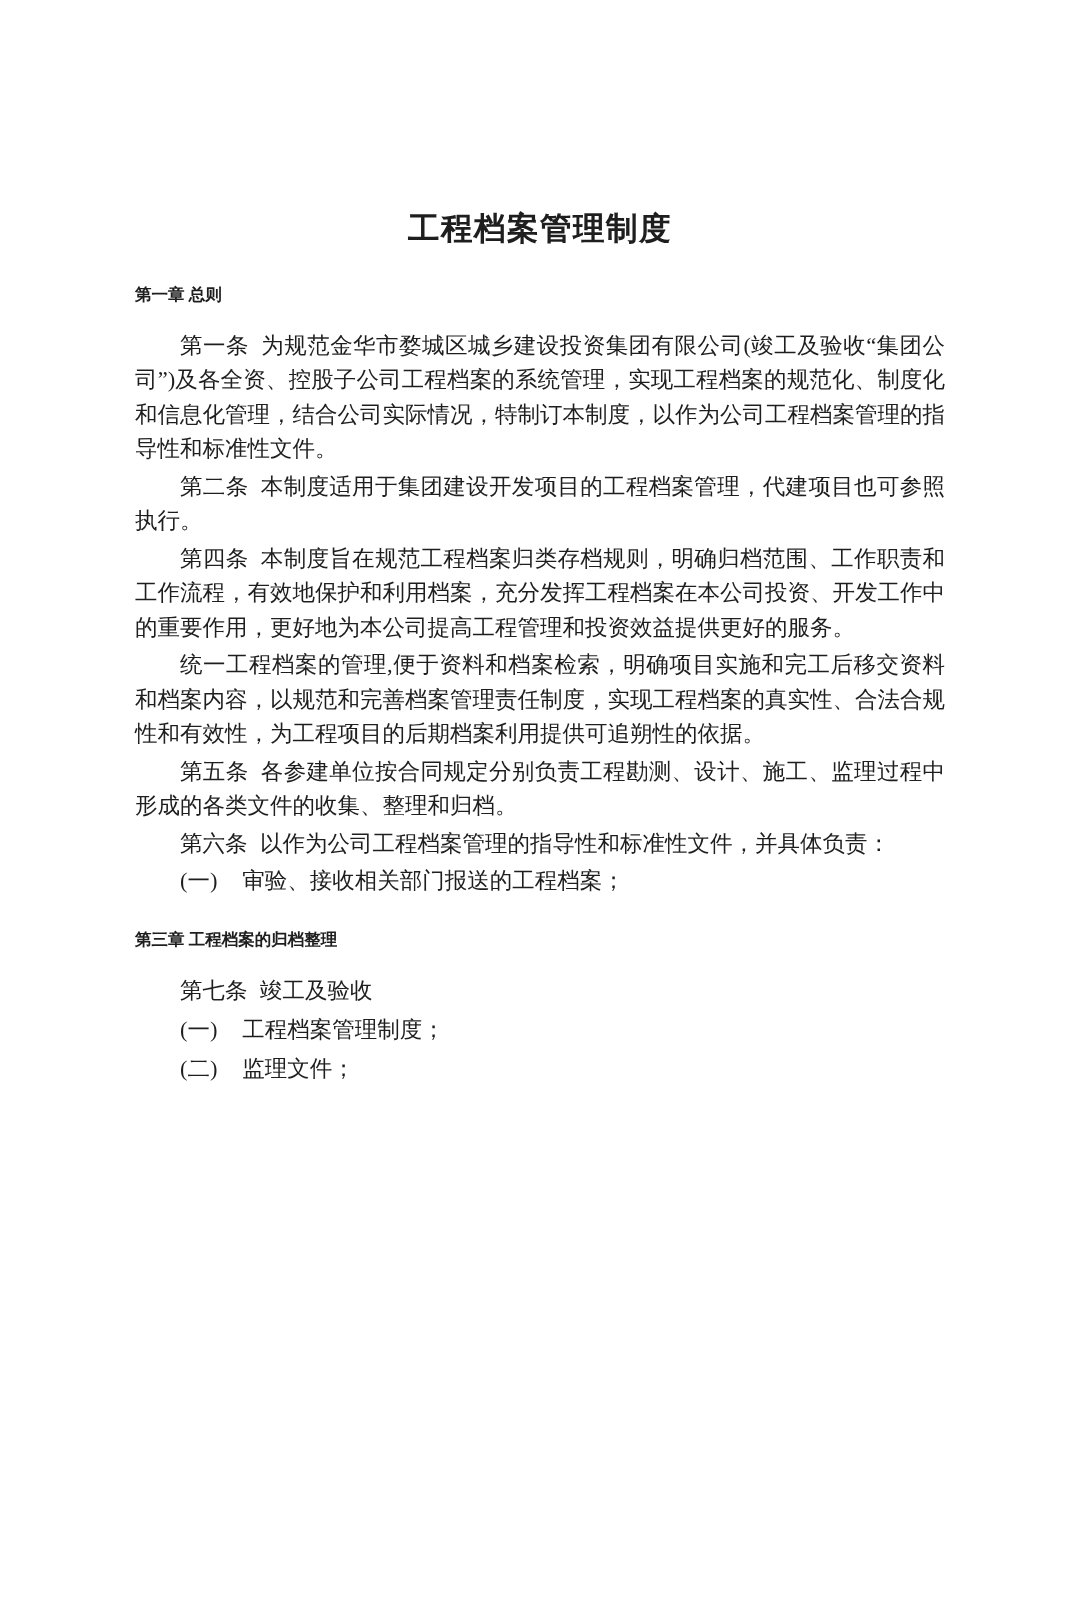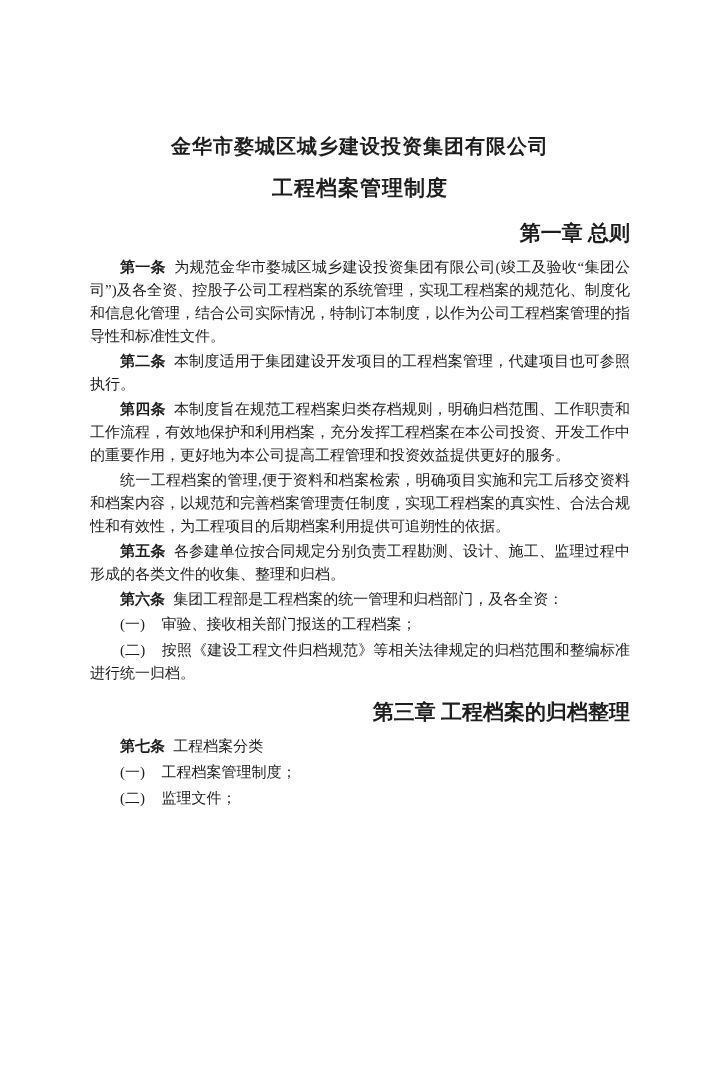--- a/index.html
+++ b/index.html
@@ -24,71 +24,69 @@
     line-height: 36px;
     letter-spacing: 1px;
   }
   .subtitle {
     font-size: 21px;
     margin-top: 6px;
     text-align: center;
   }
   .chapter {
     margin: 14px 0 10px 0;
-    font-size: 21px;
+    font-size: 11px;
     font-weight: bold;
-    text-align: right;
+    text-align: left;
     line-height: 26px;
   }
   .para {
     margin: 2px 0 0 0;
     font-size: 15px;
     line-height: 23px;
     text-indent: 2em;
     text-align: justify;
   }
   .para .label {
-    font-weight: bold;
+    font-weight: normal;
     margin-right: 0.55em;
   }
   .para.item .label {
     font-weight: normal;
     margin-right: 1.1em;
   }
   .para.art7 + .item, .item + .item { margin-top: 3px; }
 </style>
 </head>
 <body>
 
 <main class="page">
 
-  <h1 class="title">金华市婺城区城乡建设投资集团有限公司</h1>
   <h1 class="title subtitle">工程档案管理制度</h1>
 
   <h2 class="chapter">第一章 总则</h2>
 
   <p class="para"><span class="label">第一条</span><span>为规范金华市婺城区城乡建设投资集团有限公司(竣工及验收“集团公司”)及各全资、控股子公司工程档案的系统管理，实现工程档案的规范化、制度化和信息化管理，结合公司实际情况，特制订本制度，以作为公司工程档案管理的指导性和标准性文件。</span></p>
 
   <p class="para"><span class="label">第二条</span><span>本制度适用于集团建设开发项目的工程档案管理，代建项目也可参照执行。</span></p>
 
 
   <p class="para"><span class="label">第四条</span><span>本制度旨在规范工程档案归类存档规则，明确归档范围、工作职责和工作流程，有效地保护和利用档案，充分发挥工程档案在本公司投资、开发工作中的重要作用，更好地为本公司提高工程管理和投资效益提供更好的服务。</span></p>
 
   <p class="para"><span>统一工程档案的管理,便于资料和档案检索，明确项目实施和完工后移交资料和档案内容，以规范和完善档案管理责任制度，实现工程档案的真实性、合法合规性和有效性，为工程项目的后期档案利用提供可追朔性的依据。</span></p>
 
 
   <p class="para"><span class="label">第五条</span><span>各参建单位按合同规定分别负责工程勘测、设计、施工、监理过程中形成的各类文件的收集、整理和归档。</span></p>
 
-  <p class="para"><span class="label">第六条</span><span>集团工程部是工程档案的统一管理和归档部门，及各全资：</span></p>
+  <p class="para"><span class="label">第六条</span><span>以作为公司工程档案管理的指导性和标准性文件，并具体负责：</span></p>
 
   <p class="para item"><span class="label">(一)</span><span>审验、接收相关部门报送的工程档案；</span></p>
 
-  <p class="para item"><span class="label">(二)</span><span>按照《建设工程文件归档规范》等相关法律规定的归档范围和整编标准进行统一归档。</span></p>
 
   <h2 class="chapter">第三章 工程档案的归档整理</h2>
 
-  <p class="para art7"><span class="label">第七条</span><span>工程档案分类</span></p>
+  <p class="para art7"><span class="label">第七条</span><span>竣工及验收</span></p>
 
   <p class="para item"><span class="label">(一)</span><span>工程档案管理制度；</span></p>
 
   <p class="para item"><span class="label">(二)</span><span>监理文件；</span></p>
 
 </main>
 
 </body></html>

